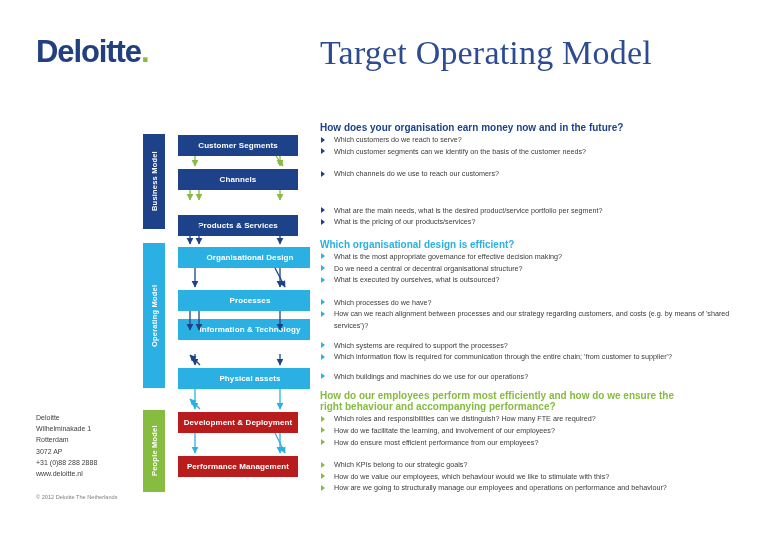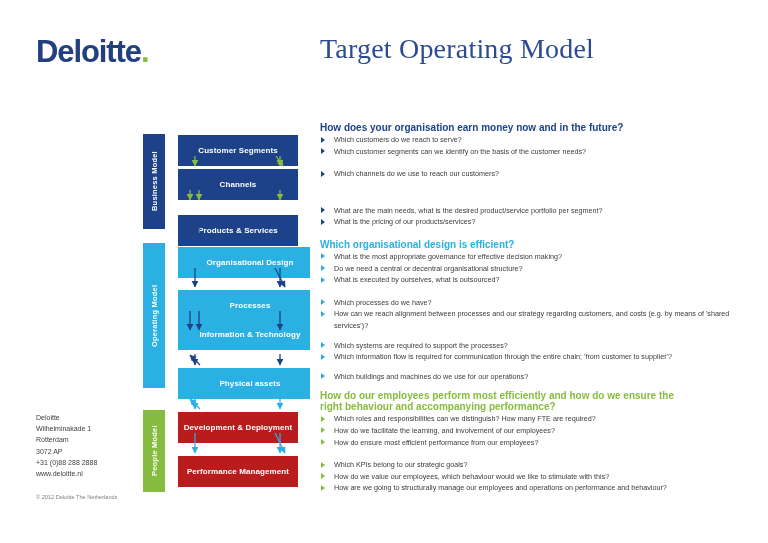--- a/index.html
+++ b/index.html
@@ -19,21 +19,21 @@
     font-family:"Liberation Sans", sans-serif;
     font-size:31px;font-weight:bold;
     letter-spacing:-1.1px;
     color:#22407f;
     line-height:1;
   }
   .logo .dot{color:#86bc40;}
   .doc-title{
     position:absolute;left:320px;top:34px;
     font-family:"Liberation Serif", serif;
-    font-size:28px;
+    font-size:34px;
     color:#2c4b91;
     letter-spacing:.2px;
     line-height:1.1;
   }
 
   
   .diagram{position:absolute;left:143px;top:128px;width:170px;height:360px;}
 
   .band{
     position:absolute;left:0;width:22px;
@@ -42,21 +42,21 @@
     writing-mode:vertical-rl;
     transform:rotate(180deg);
     display:flex;align-items:center;justify-content:center;
     letter-spacing:.2px;
   }
   .band.business{top:6px;height:95px;background:#1d4289;}
   .band.operating{top:115px;height:145px;background:#2ab0e2;}
   .band.people{top:282px;height:82px;background:#86bc40;}
 
   .node{
-    position:absolute;left:35px;width:120px;height:31px;
+    position:absolute;left:35px;width:120px;height:21px;
     display:flex;align-items:center;justify-content:center;
     color:#ffffff;font-size:8px;font-weight:bold;
     letter-spacing:.1px;text-align:center;
   }
   .node.navy{background:#1d4289;}
   .node.cyan{background:#2ab0e2;padding-left:12px;}
   .node.green{background:#b91c1c;}
 
   .arrows{position:absolute;left:0;top:0;width:170px;height:360px;pointer-events:none;}
 

